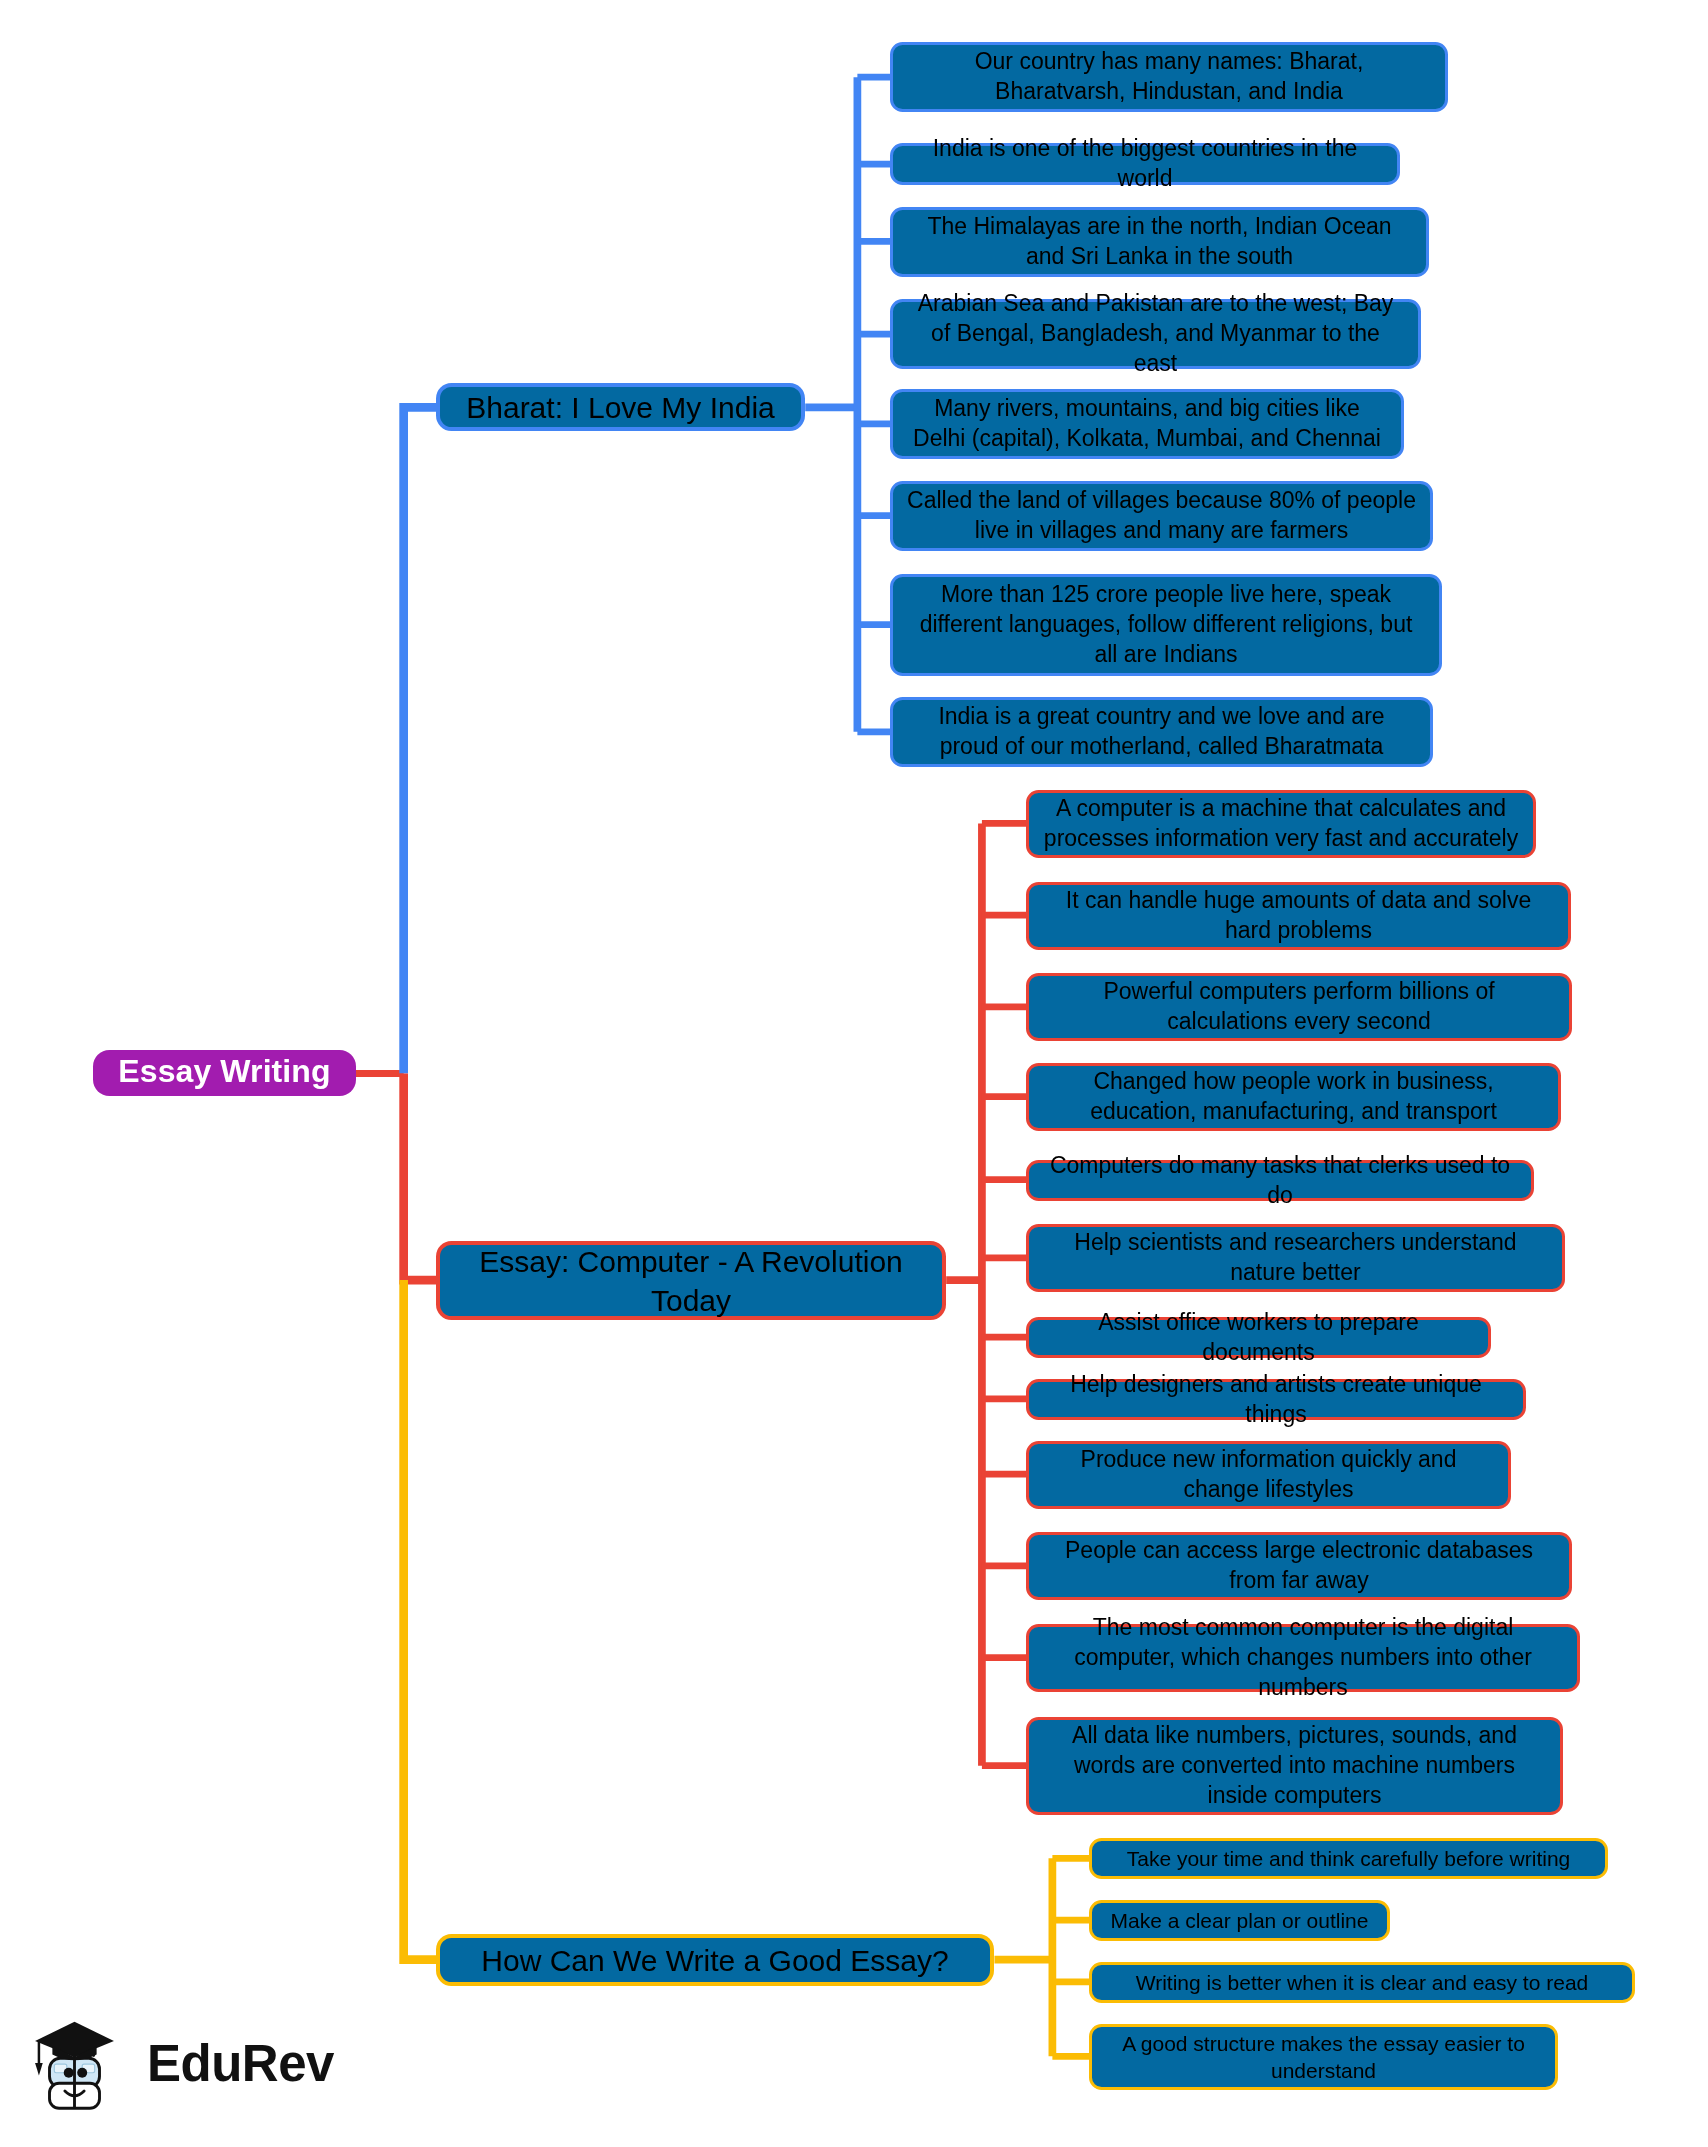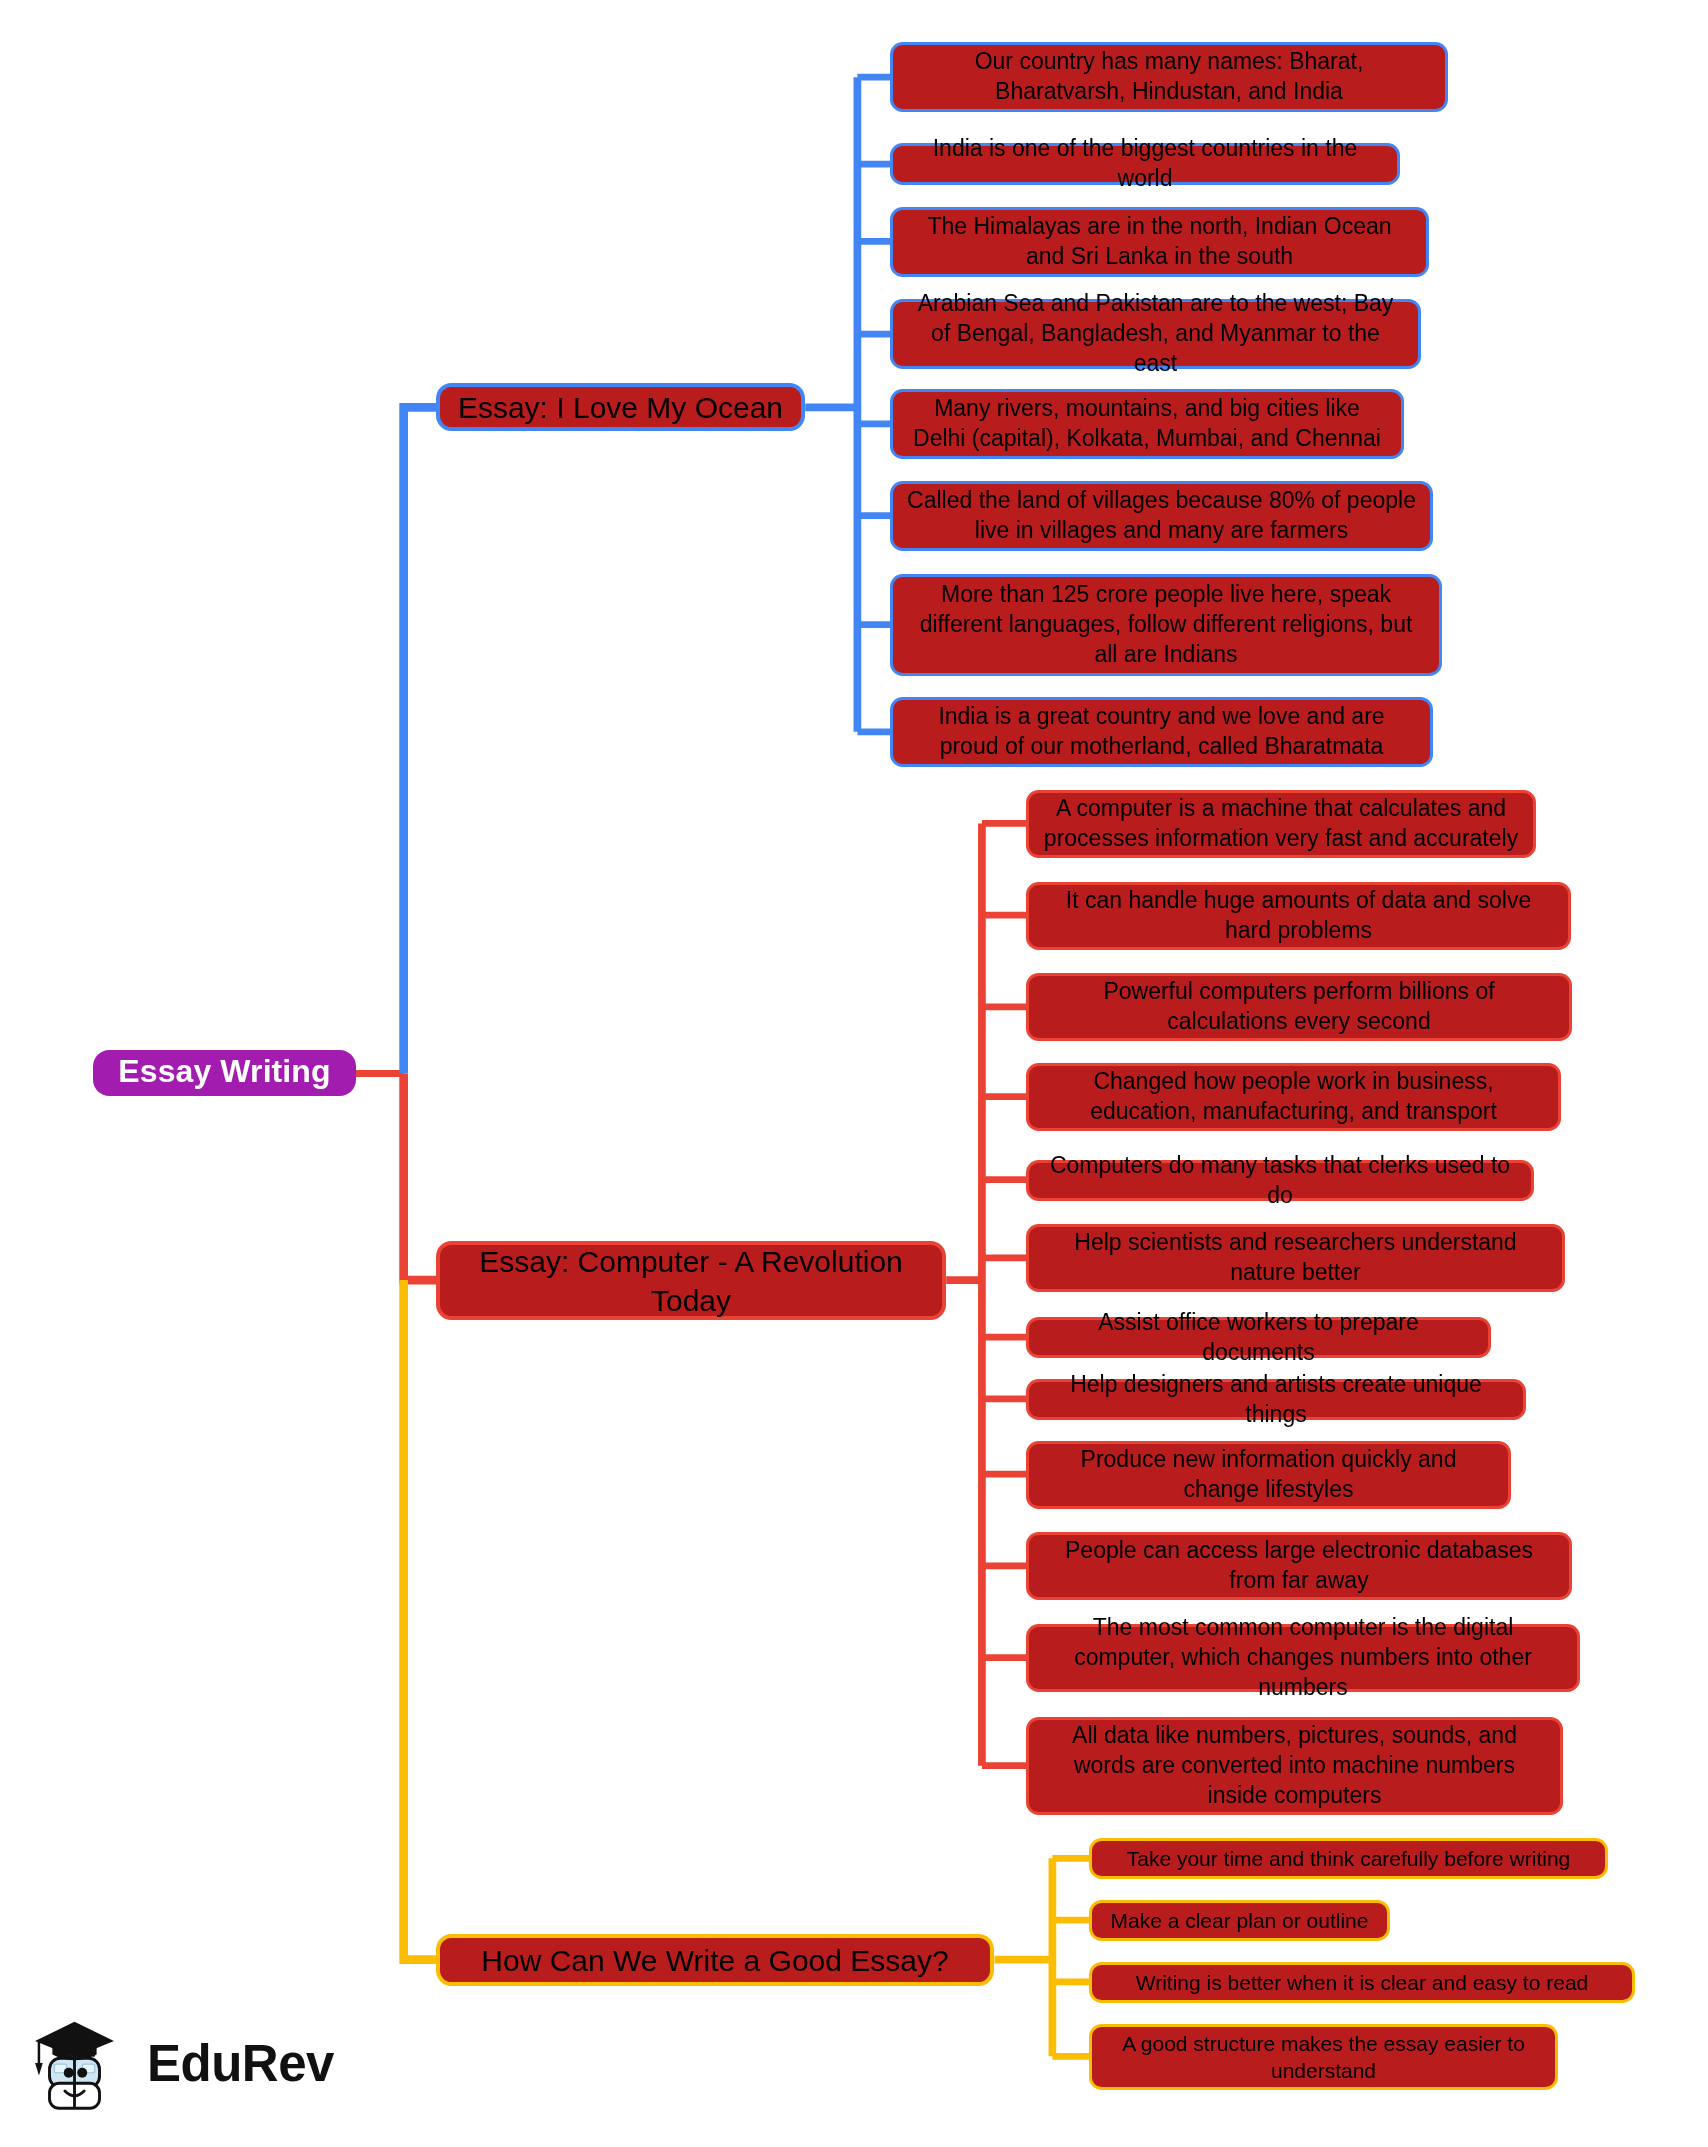--- a/index.html
+++ b/index.html
@@ -27,21 +27,21 @@
   }
 
   
   .node {
     position: absolute;
     box-sizing: border-box;
     display: flex;
     align-items: center;
     justify-content: center;
     text-align: center;
-    background: #b91c1c;
+    background: #0369a1;
     border-style: solid;
     color: #000000;
     line-height: 1.30;
   }
 
   .root-node {
     background: #a21caf;
     color: #ffffff;
     border: none;
     border-radius: 16.4px;
@@ -140,21 +140,21 @@
       <path d="M 1090 2053 L 1128 2053" stroke="#fbbc04" stroke-width="7"></path>
       <path d="M 1090 2130 L 1128 2130" stroke="#fbbc04" stroke-width="7"></path>
     </g>
   </svg>
 
   <div class="node root-node" style="left:93px; top:1050px; width:263px; height:46px;">
     <span>Essay Writing</span>
   </div>
 
   <div class="node branch-node branch-blue" style="left:436px; top:383px; width:369px; height:48px;">
-    <span>Essay: I Love My Ocean</span>
+    <span>Bharat: I Love My India</span>
   </div>
 
   <div class="node leaf-node leaf-blue" style="left:890px; top:42px; width:558px; height:70px;">
     <span>Our country has many names: Bharat, Bharatvarsh, Hindustan, and India</span>
   </div>
   <div class="node leaf-node leaf-blue" style="left:890px; top:143px; width:510px; height:42px;">
     <span>India is one of the biggest countries in the world</span>
   </div>
   <div class="node leaf-node leaf-blue" style="left:890px; top:207px; width:539px; height:70px;">
     <span>The Himalayas are in the north, Indian Ocean and Sri Lanka in the south</span>

